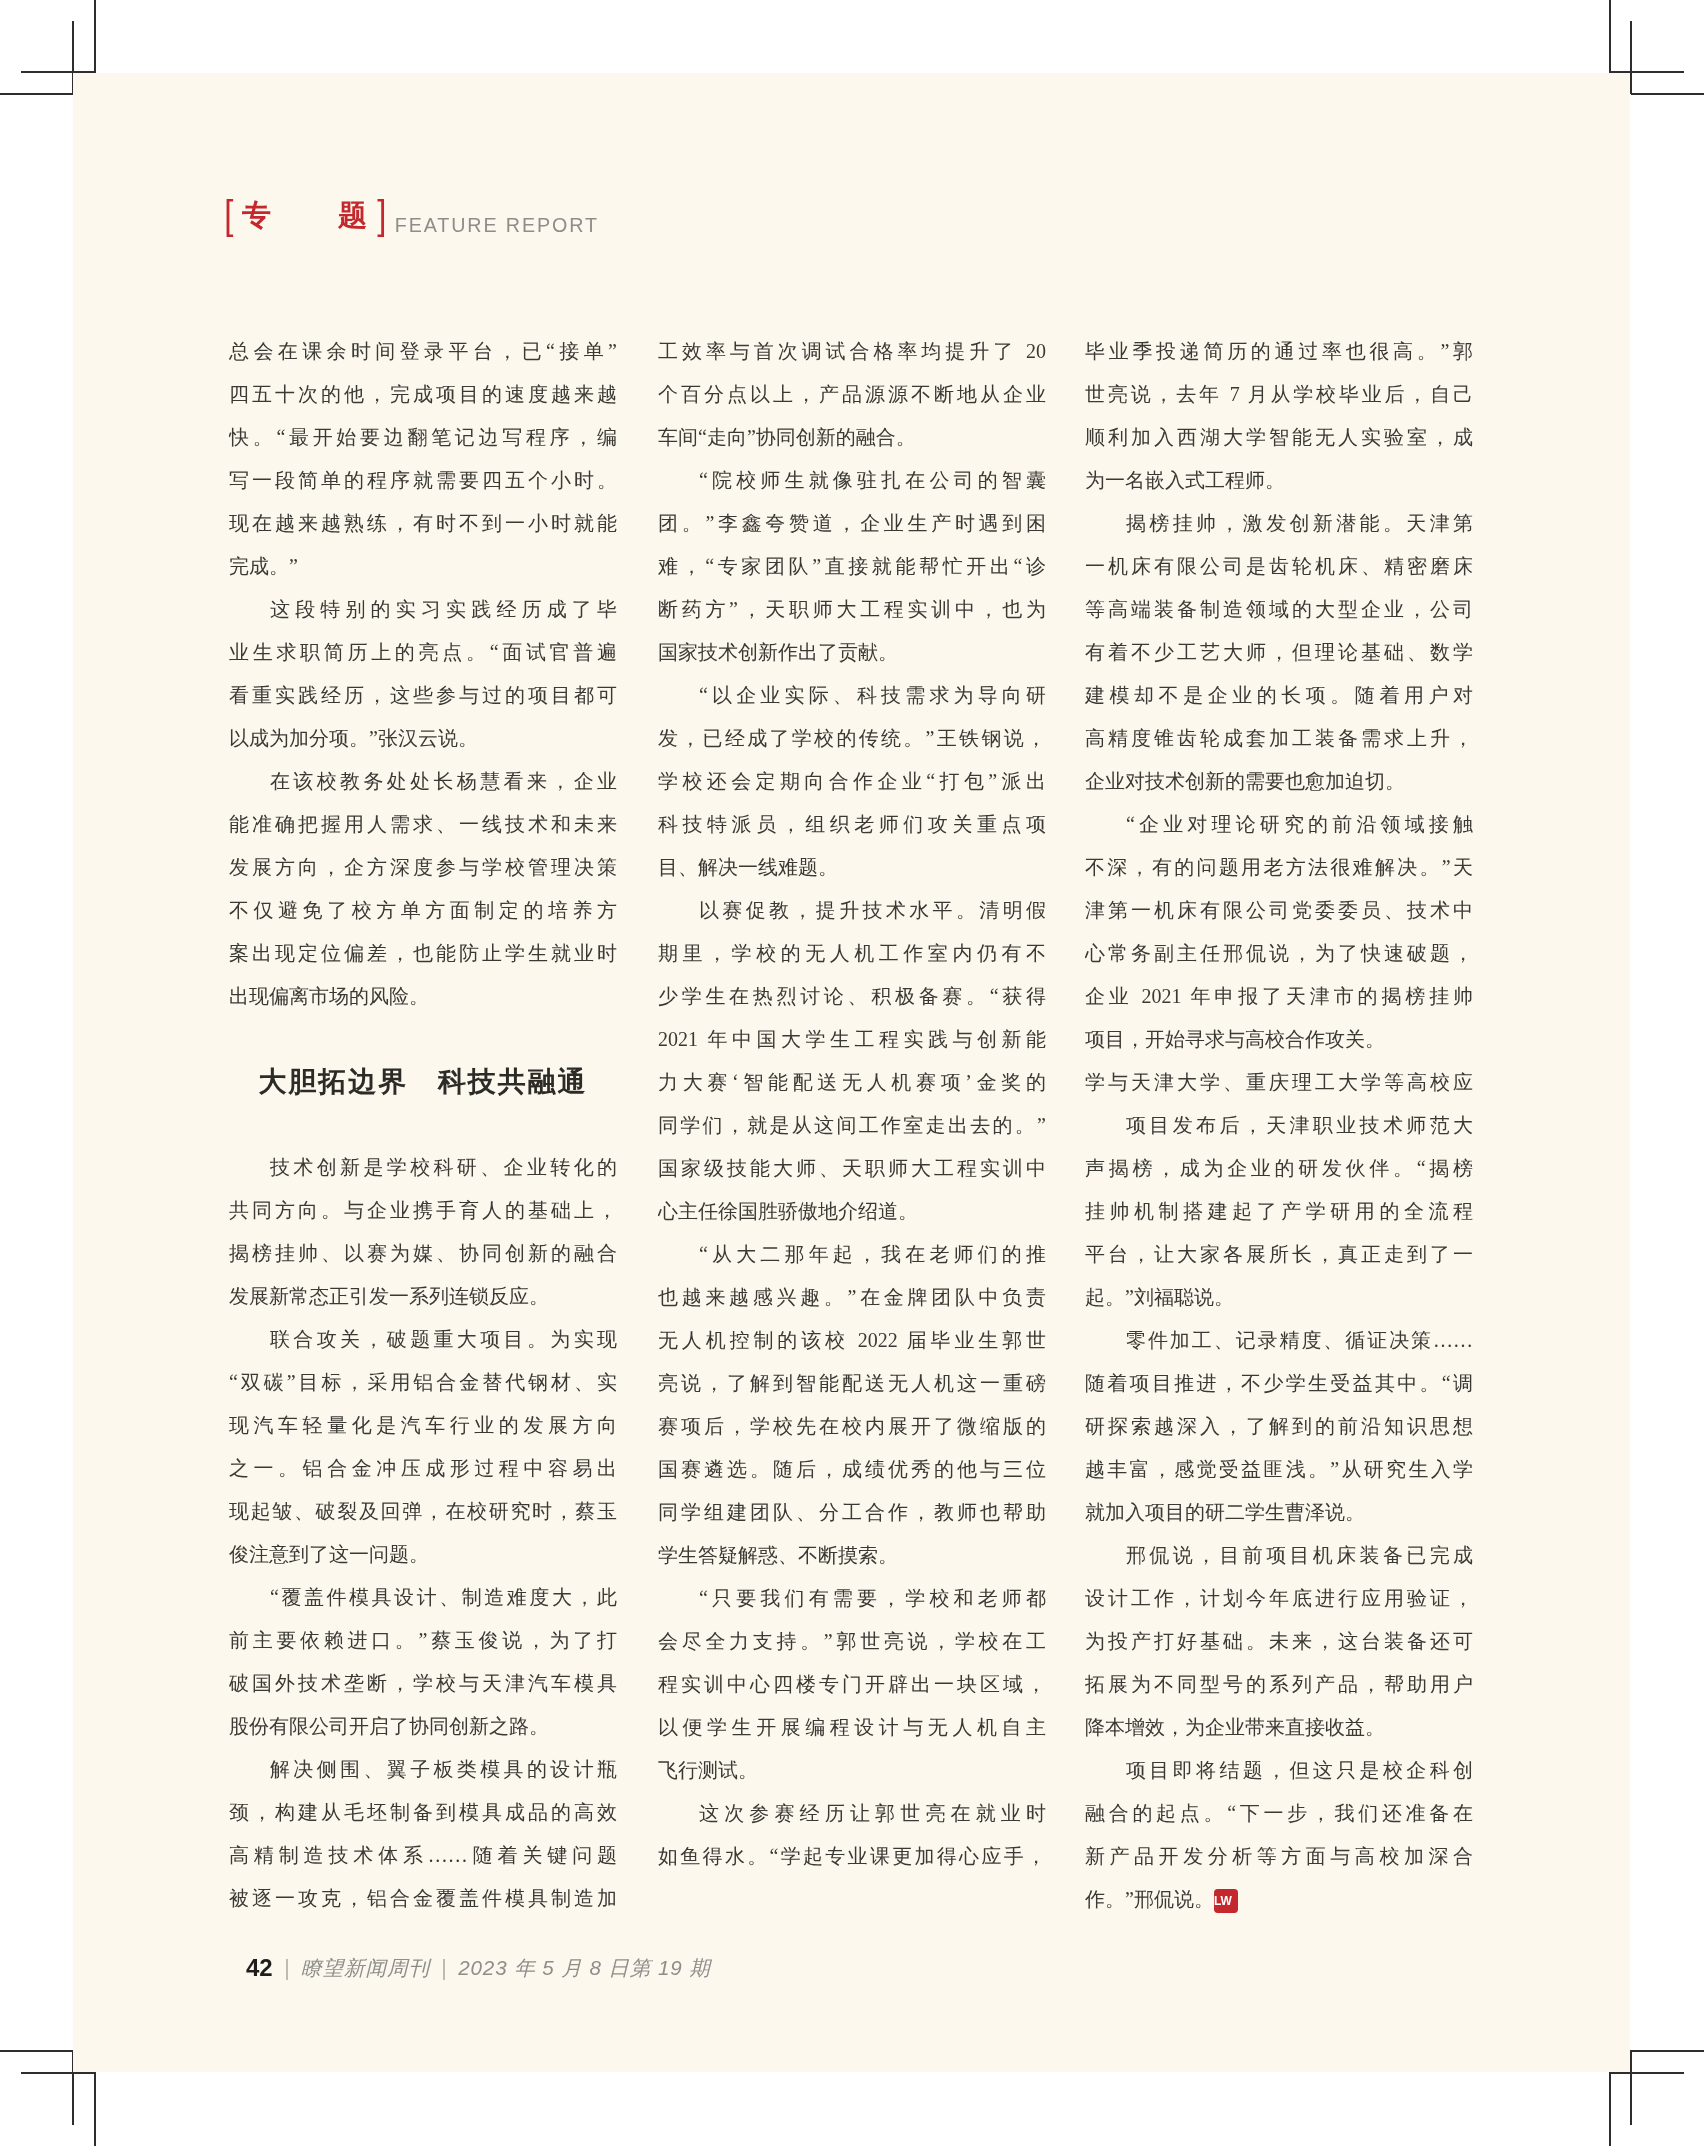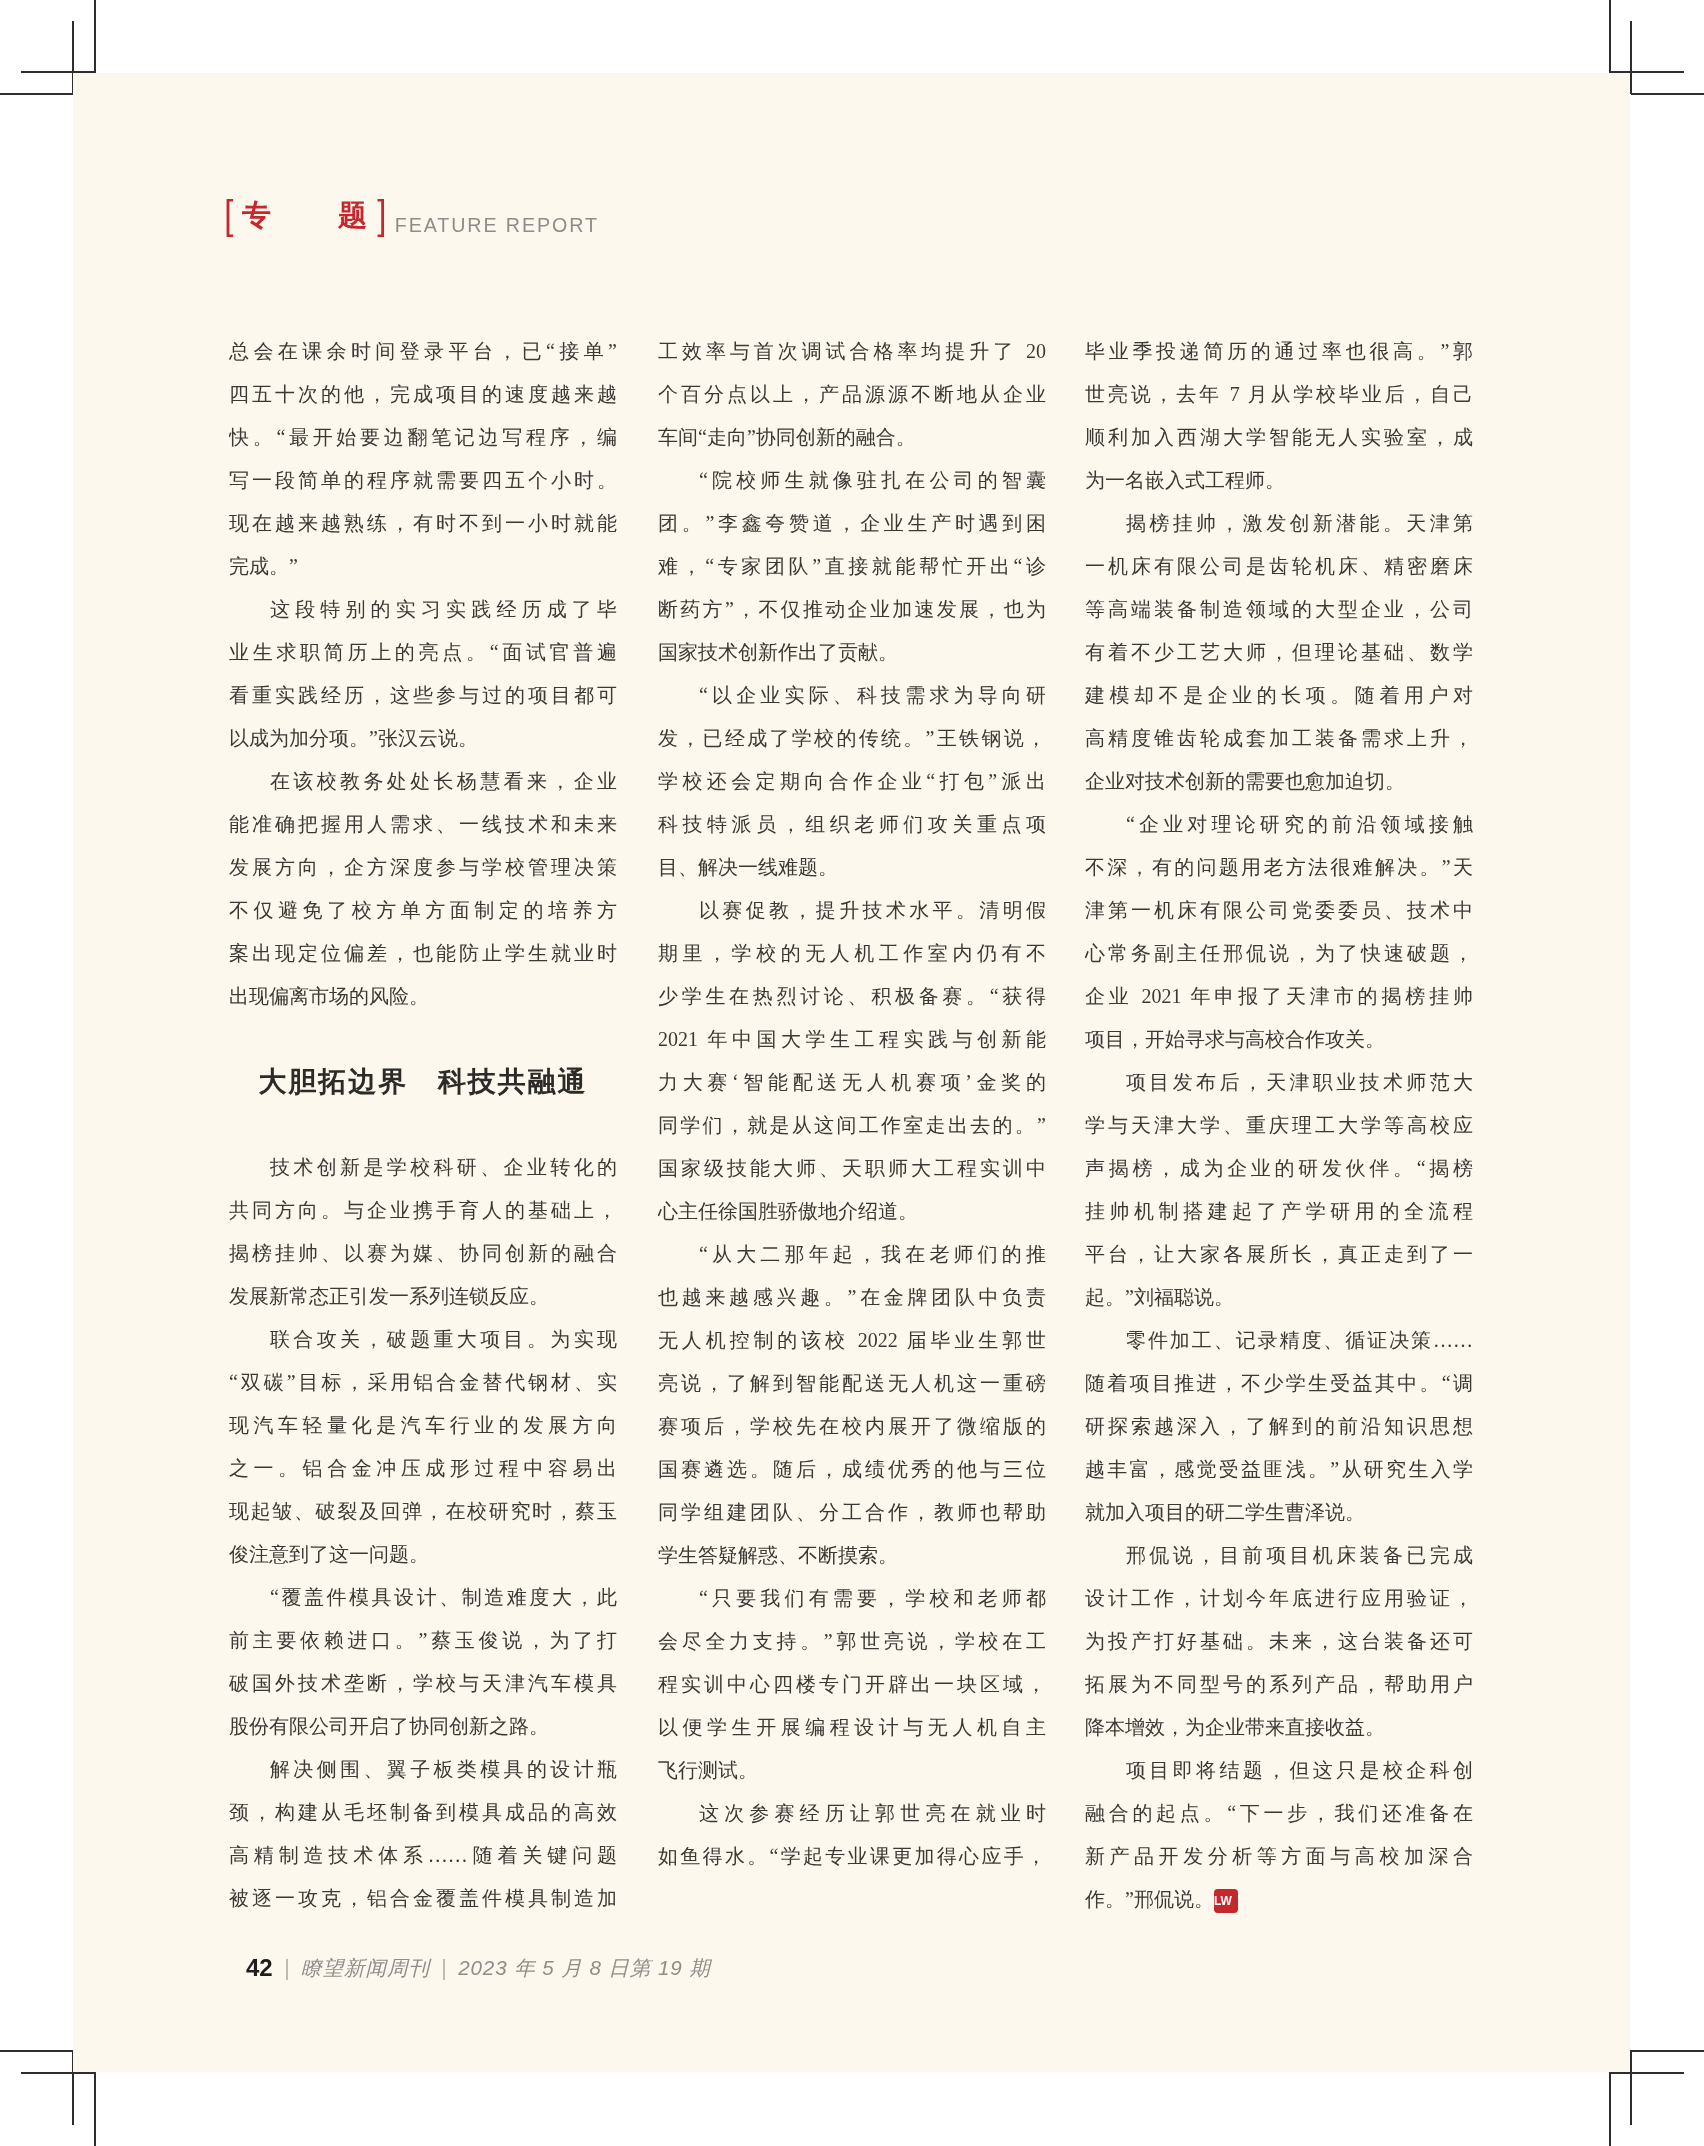--- a/index.html
+++ b/index.html
@@ -107,21 +107,21 @@
         <div class="line">高精制造技术体系……随着关键问题</div>
         <div class="line">被逐一攻克，铝合金覆盖件模具制造加</div>
       </div>
     <div class="col" id="col1">
         <div class="line">工效率与首次调试合格率均提升了 20</div>
         <div class="line">个百分点以上，产品源源不断地从企业</div>
         <div class="line end">车间“走向”协同创新的融合。</div>
         <div class="line indent">“院校师生就像驻扎在公司的智囊</div>
         <div class="line">团。”李鑫夸赞道，企业生产时遇到困</div>
         <div class="line">难，“专家团队”直接就能帮忙开出“诊</div>
-        <div class="line">断药方”，不仅推动企业加速发展，也为</div>
+        <div class="line">断药方”，天职师大工程实训中，也为</div>
         <div class="line end">国家技术创新作出了贡献。</div>
         <div class="line indent">“以企业实际、科技需求为导向研</div>
         <div class="line">发，已经成了学校的传统。”王铁钢说，</div>
         <div class="line">学校还会定期向合作企业“打包”派出</div>
         <div class="line">科技特派员，组织老师们攻关重点项</div>
         <div class="line end">目、解决一线难题。</div>
         <div class="line indent">以赛促教，提升技术水平。清明假</div>
         <div class="line">期里，学校的无人机工作室内仍有不</div>
         <div class="line">少学生在热烈讨论、积极备赛。“获得</div>
         <div class="line">2021 年中国大学生工程实践与创新能</div>
@@ -156,22 +156,22 @@
         <div class="line">有着不少工艺大师，但理论基础、数学</div>
         <div class="line">建模却不是企业的长项。随着用户对</div>
         <div class="line">高精度锥齿轮成套加工装备需求上升，</div>
         <div class="line end">企业对技术创新的需要也愈加迫切。</div>
         <div class="line indent">“企业对理论研究的前沿领域接触</div>
         <div class="line">不深，有的问题用老方法很难解决。”天</div>
         <div class="line">津第一机床有限公司党委委员、技术中</div>
         <div class="line">心常务副主任邢侃说，为了快速破题，</div>
         <div class="line">企业 2021 年申报了天津市的揭榜挂帅</div>
         <div class="line end">项目，开始寻求与高校合作攻关。</div>
+        <div class="line">学与天津大学、重庆理工大学等高校应</div>
         <div class="line indent">项目发布后，天津职业技术师范大</div>
-        <div class="line">学与天津大学、重庆理工大学等高校应</div>
         <div class="line">声揭榜，成为企业的研发伙伴。“揭榜</div>
         <div class="line">挂帅机制搭建起了产学研用的全流程</div>
         <div class="line">平台，让大家各展所长，真正走到了一</div>
         <div class="line end">起。”刘福聪说。</div>
         <div class="line indent">零件加工、记录精度、循证决策……</div>
         <div class="line">随着项目推进，不少学生受益其中。“调</div>
         <div class="line">研探索越深入，了解到的前沿知识思想</div>
         <div class="line">越丰富，感觉受益匪浅。”从研究生入学</div>
         <div class="line end">就加入项目的研二学生曹泽说。</div>
         <div class="line indent">邢侃说，目前项目机床装备已完成</div>

